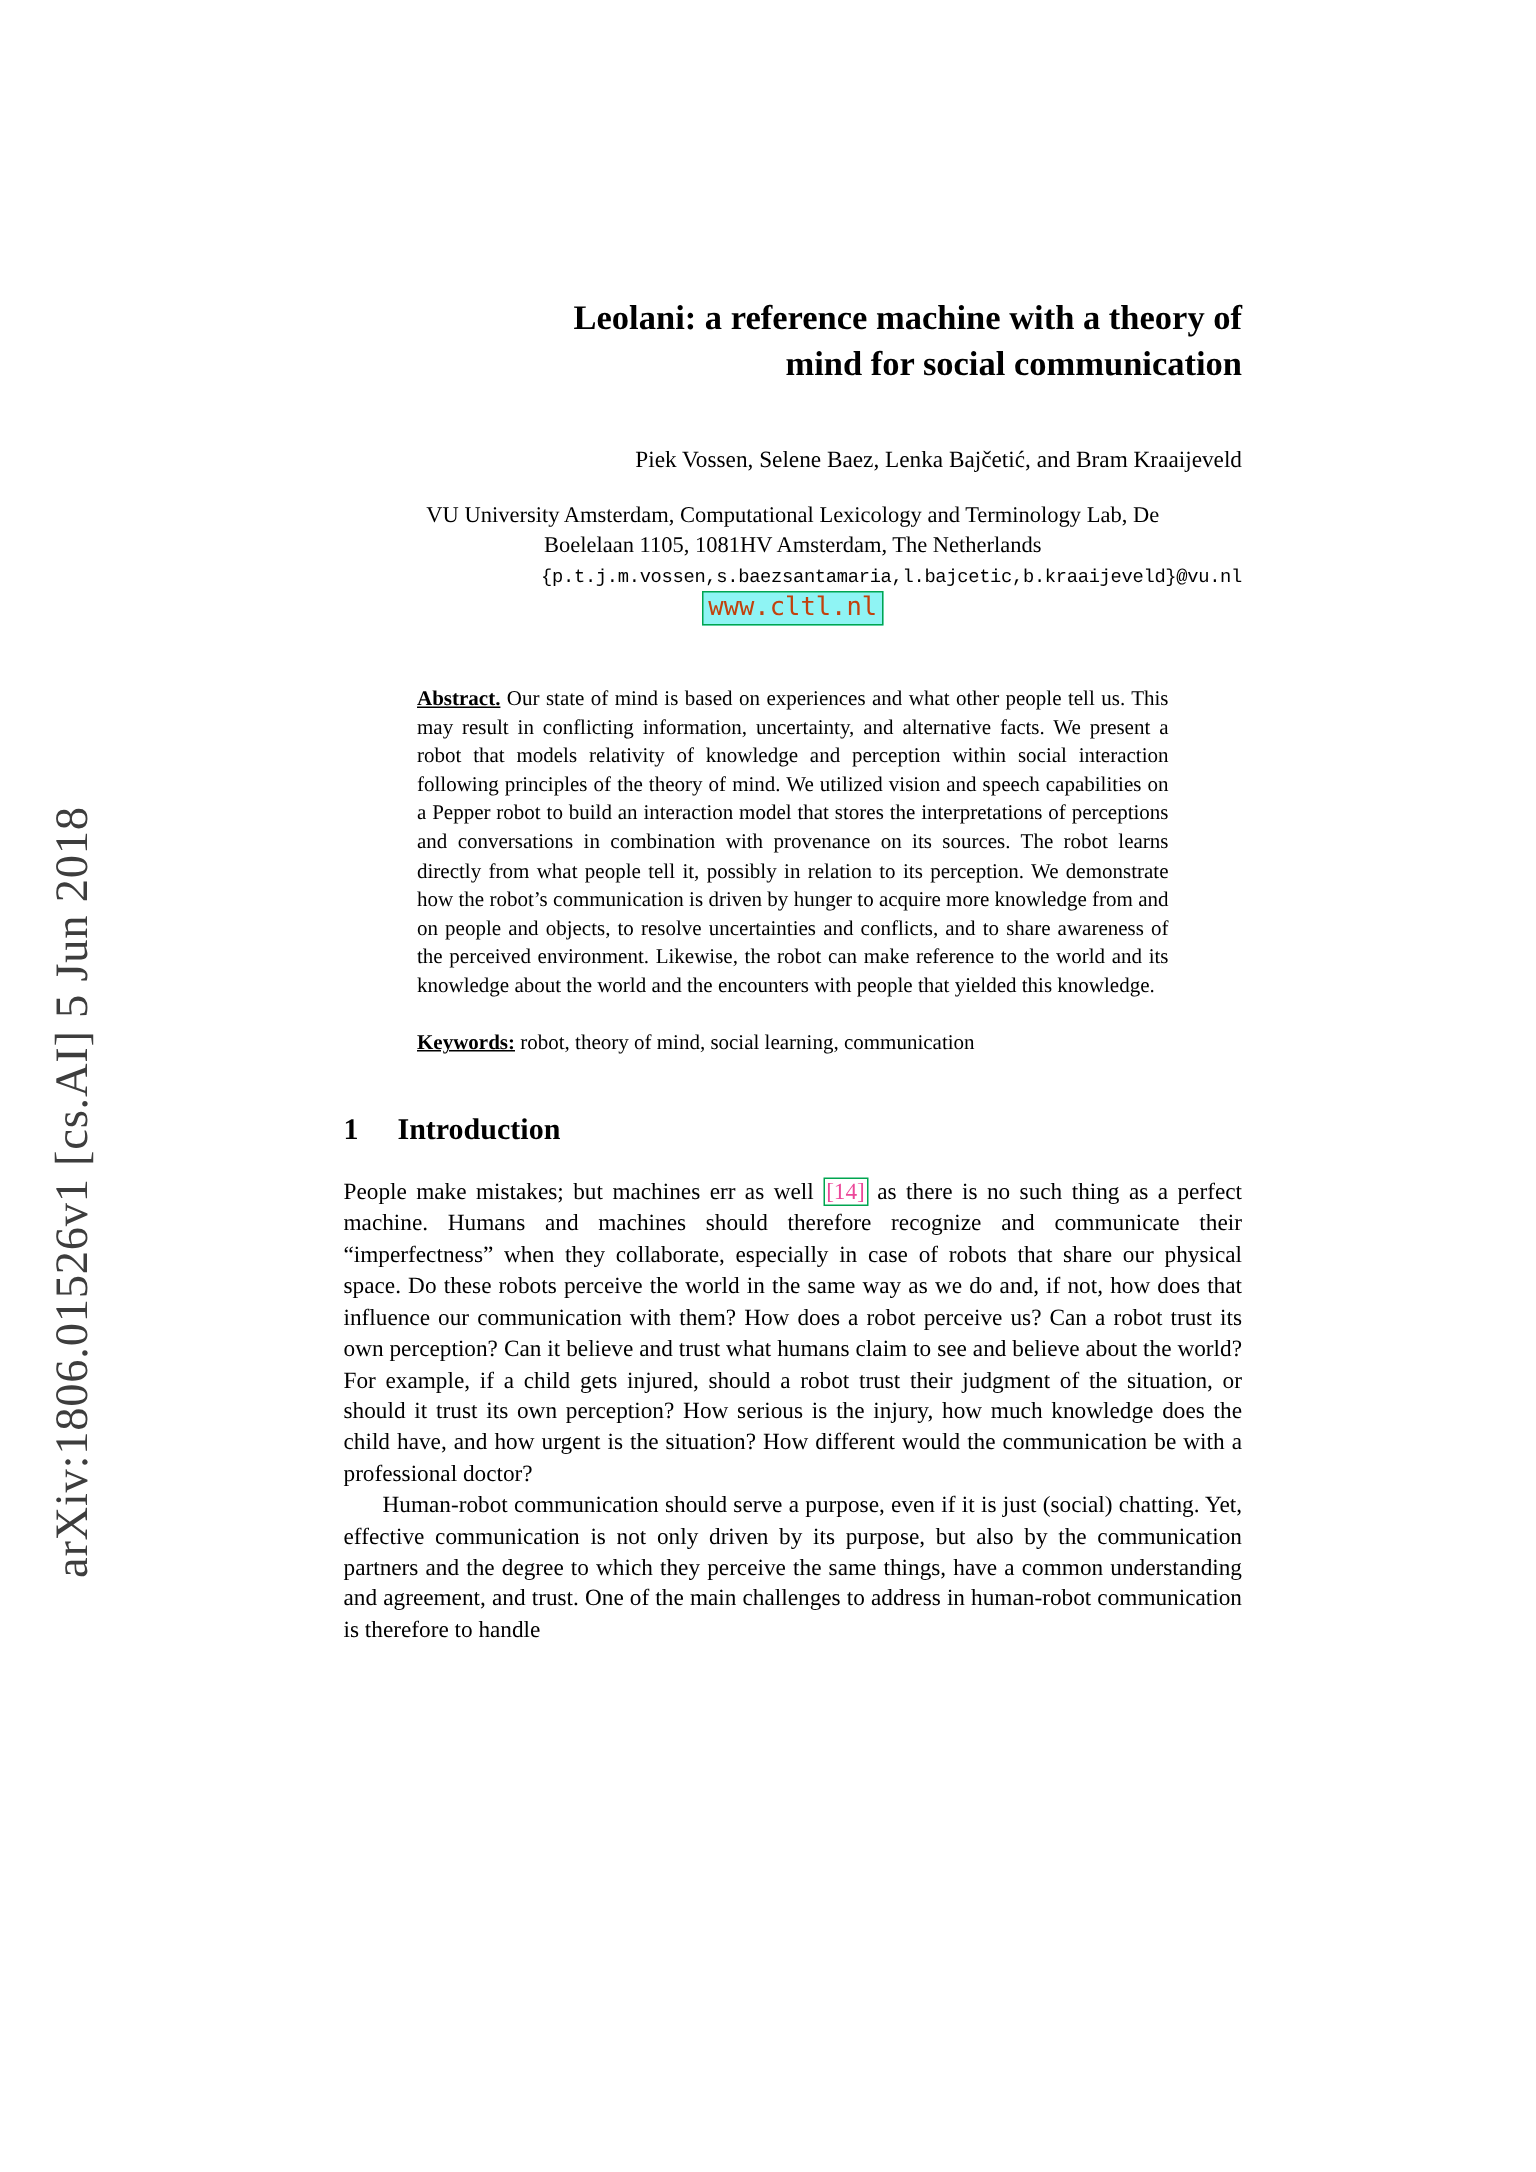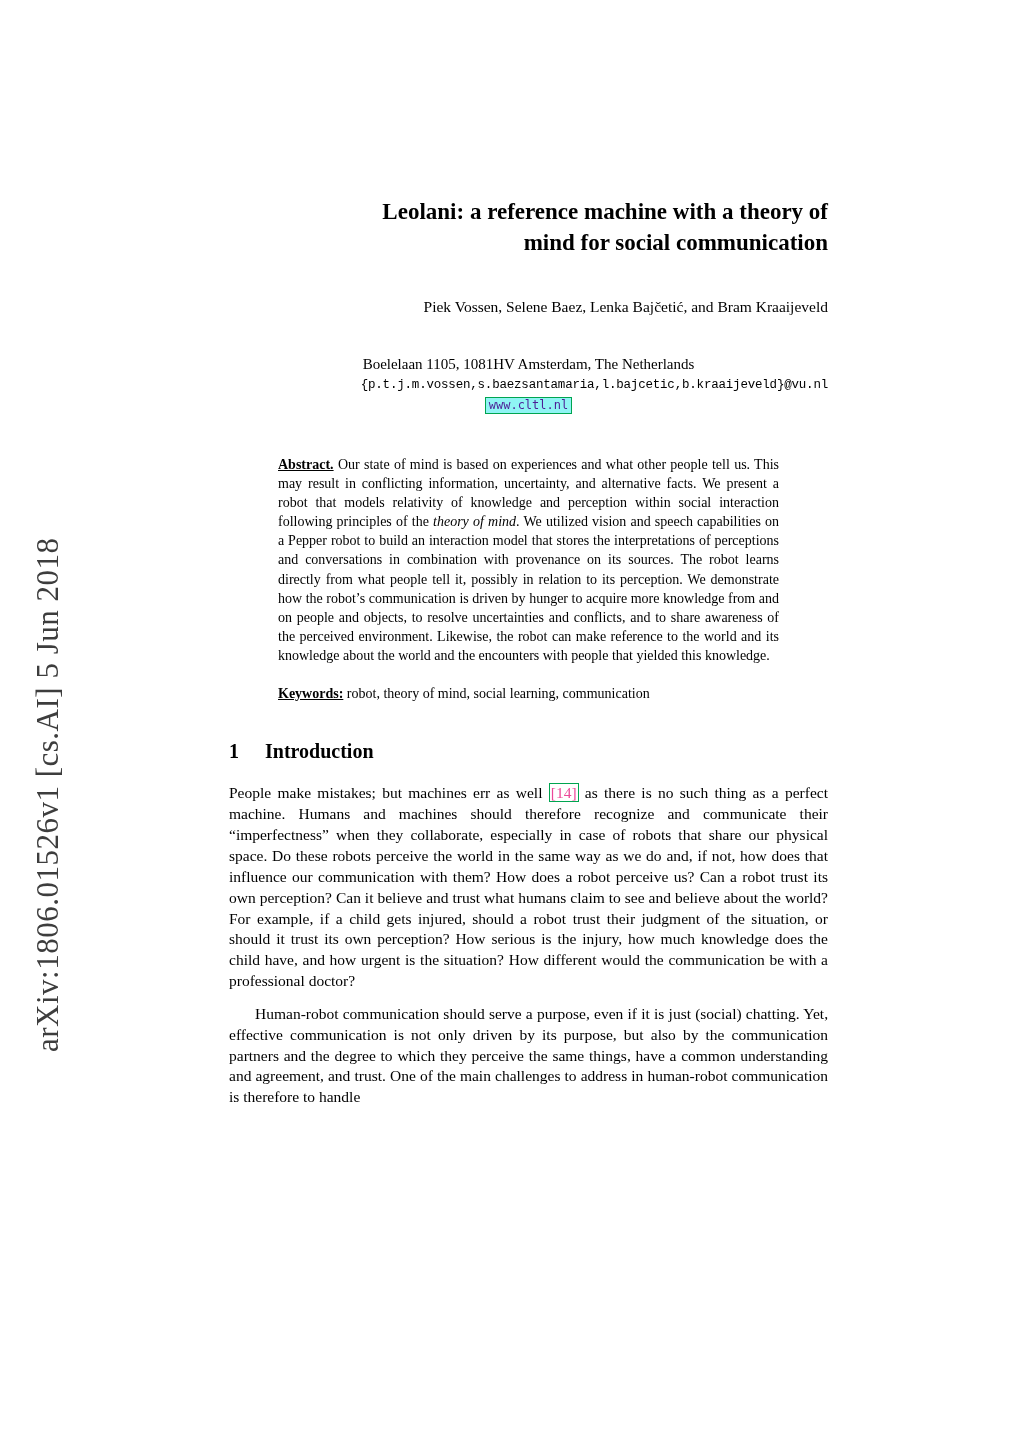--- a/index.html
+++ b/index.html
@@ -53,57 +53,57 @@
     font-size: 12.5px;
     margin-top: 3px;
     letter-spacing: -0.2px;
   }
   .url-line {
     text-align: center;
     margin-top: 3px;
   }
   .url-link {
     font-family: "DejaVu Sans Mono", monospace;
-    font-size: 12px;
+    font-size: 17px;
     background: #8ff4f4;
     border: 1px solid #00a550;
     padding: 0 3px 1px 3px;
-    color: #4c1d95;
+    color: #c2410c;
     text-decoration: none;
     cursor: pointer;
   }
   .abstract {
     margin: 42px 49px 0 49px;
     font-size: 14px;
     line-height: 1.37;
     text-align: justify;
   }
   .bold { font-weight: bold; text-decoration: underline; }
-  .italic { font-style: italic; }
+  .italic { }
   .keywords {
     margin: 21px 49px 0 49px;
     font-size: 14px;
     text-align: left;
   }
   .section-heading {
     margin-top: 38px;
     font-size: 20px;
     font-weight: bold;
     display: flex;
     gap: 26px;
     align-items: baseline;
   }
   .body-para {
     font-size: 15.5px;
     line-height: 1.345;
     text-align: justify;
     margin-top: 20px;
   }
   .body-para.follow {
-    margin-top: 12px;
+    margin-top: 0;
     text-indent: 26px;
   }
   .citation-link {
     border: 1px solid #00a550;
     padding: 0 1px;
     color: #ec4899;
     text-decoration: none;
     cursor: pointer;
   }
 </style>
@@ -111,21 +111,21 @@
 <body>
 
 <div class="arxiv-label">arXiv:1806.01526v1  [cs.AI]  5 Jun 2018</div>
 
 <main class="content">
 
   <h1 class="title"><span>Leolani: a reference machine with a theory of</span><br><span>mind for social communication</span></h1>
 
   <div class="authors">Piek Vossen, Selene Baez, Lenka Bajčetić, and Bram Kraaijeveld</div>
 
-  <div class="affiliation"><br><span>Boelelaan 1105, 1081HV Amsterdam, The Netherlands</span></div>
+  <div class="affiliation"><span>VU University Amsterdam, Computational Lexicology and Terminology Lab, De</span><br><span>Boelelaan 1105, 1081HV Amsterdam, The Netherlands</span></div>
 
   <div class="email-line">{p.t.j.m.vossen,s.baezsantamaria,l.bajcetic,b.kraaijeveld}@vu.nl</div>
 
   <div class="url-line"><a class="url-link">www.cltl.nl</a></div>
 
   <p class="abstract"><span class="bold">Abstract.</span>
     <span>Our state of mind is based on experiences and what other people tell us. This may result in conflicting information, uncertainty, and alternative facts. We present a robot that models relativity of knowledge and perception within social interaction following principles of the </span><span class="italic">theory of mind</span><span>. We utilized vision and speech capabilities on a Pepper robot to build an interaction model that stores the interpretations of perceptions and conversations in combination with provenance on its sources. The robot learns directly from what people tell it, possibly in relation to its perception. We demonstrate how the robot’s communication is driven by hunger to acquire more knowledge from and on people and objects, to resolve uncertainties and conflicts, and to share awareness of the perceived environment. Likewise, the robot can make reference to the world and its knowledge about the world and the encounters with people that yielded this knowledge.</span></p>
 
   <p class="keywords"><span class="bold">Keywords:</span>
     <span>robot, theory of mind, social learning, communication</span></p>

